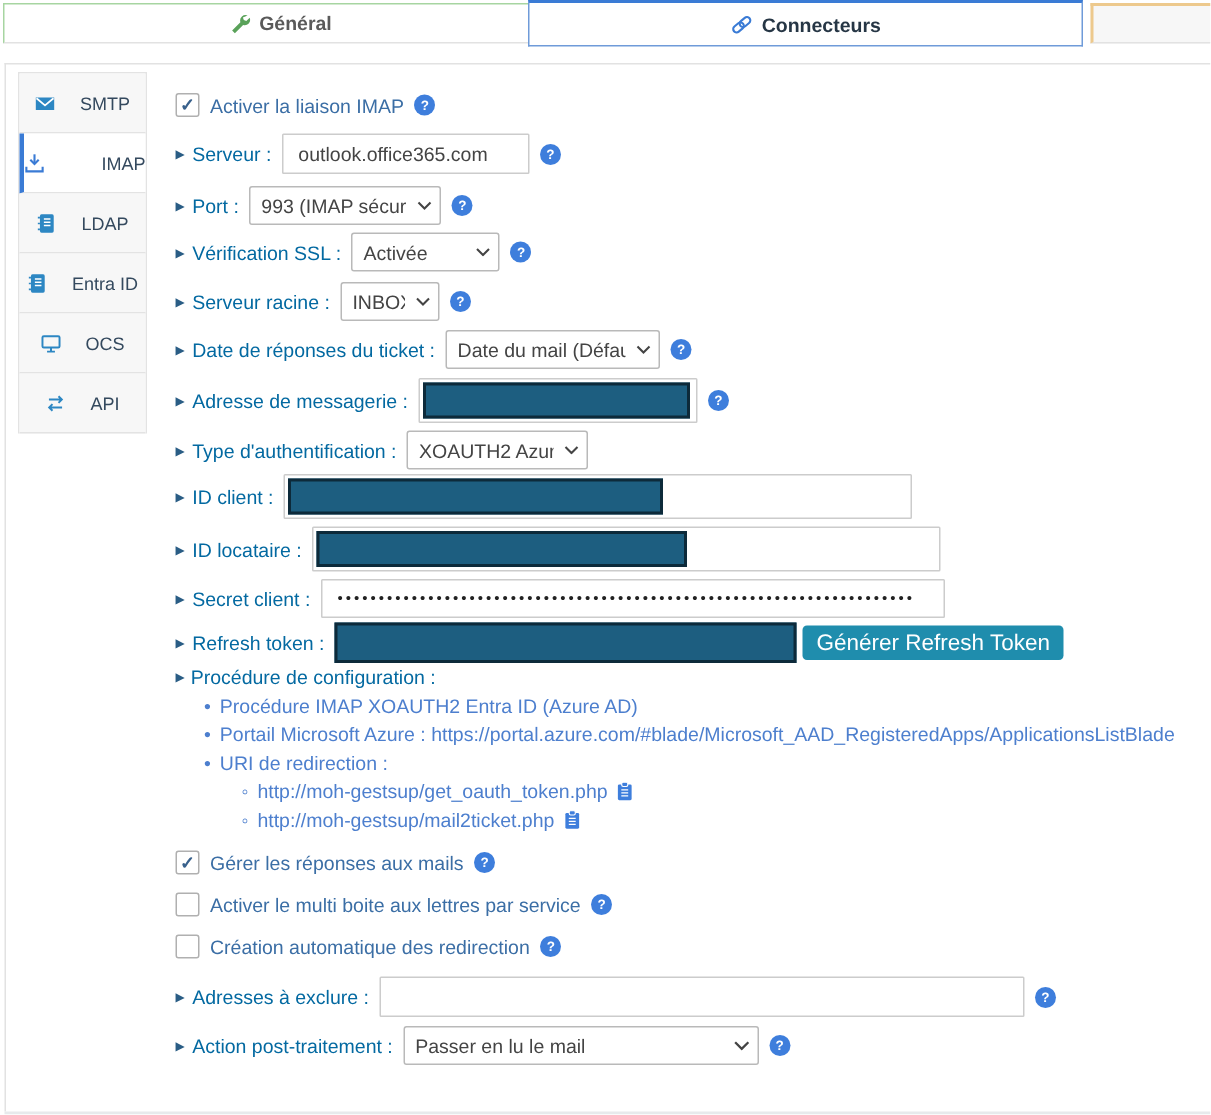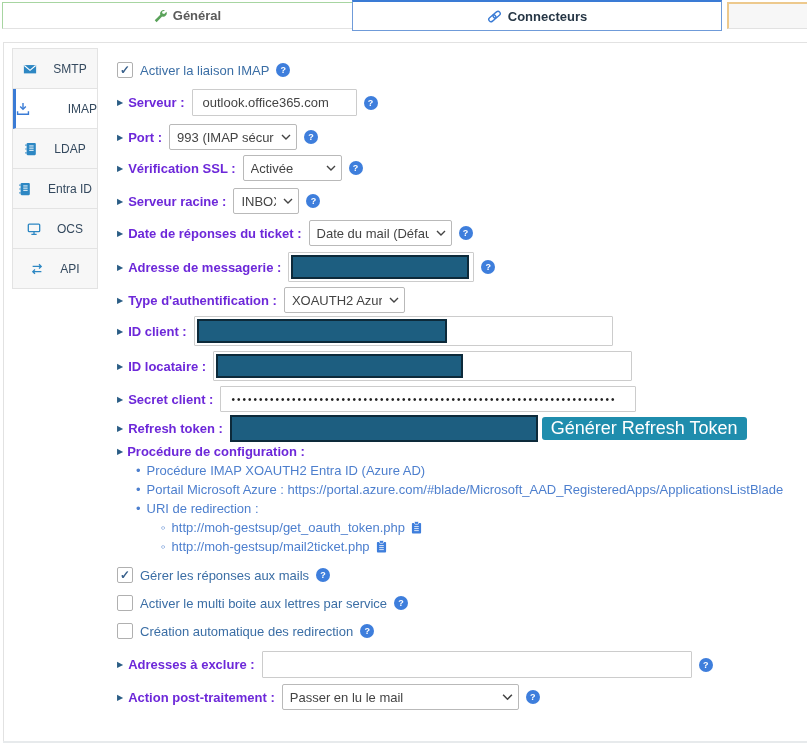--- a/index.html
+++ b/index.html
@@ -26,21 +26,21 @@
   .sidebar { position: absolute; left: 12px; top: 48px; width: 86px;
          border: 1px solid #e3e3e3; border-bottom: none; }
   .side-item { height: 40px; display: flex; align-items: center; justify-content: center;
          gap: 16px; background: #f7f7f7; border-bottom: 1px solid #e3e3e3;
          font-size: 12px; color: #34495e; cursor: pointer; }
   .side-item.active { background: #fff; border-left: 3px solid #3a7bd5; justify-content: space-between; }
   .side-item svg { flex: none; }
 
   
   .row { position: absolute; left: 117px; display: flex; align-items: center; gap: 7px; }
-  .lbl { font-size: 13px; color: #6d28d9; white-space: nowrap; font-weight: bold; }
+  .lbl { font-size: 13px; color: #0369a1; white-space: nowrap; }
   .tri { font-size: 8px; color: #2a5d85; margin-right: -2px; }
   .help { width: 14px; height: 14px; border-radius: 50%; background: #3e7edc; color: #fff;
          font-size: 9px; font-weight: bold; display: inline-flex; align-items: center;
          justify-content: center; flex: none; cursor: pointer; }
 
   .inp { border: 1px solid #ccc; border-radius: 1px; height: 27px; background: #fff;
          font-size: 13px; color: #444; padding: 0 10px;
          font-family: "Liberation Sans", sans-serif; }
   .boxinp { border: 1px solid #ccc; border-radius: 1px; background: #fff;
          display: inline-flex; align-items: center; padding: 0 2px; }
@@ -59,21 +59,21 @@
          font-size: 12px; font-weight: bold; color: transparent; cursor: pointer; flex: none; }
   .cb.checked { color: #39618c; }
   .cblbl { font-size: 13px; color: #3b6ea5; }
 
   .proc-line { position: absolute; display: flex; align-items: center; gap: 6px;
          font-size: 13px; color: #4d7fce; white-space: nowrap; }
   .bullet { font-size: 13px; }
   .link { cursor: pointer; }
 
   .btn-teal { background: #1f8dad; color: #fff; border: none; border-radius: 3px;
-         font-size: 18px; height: 23px; padding: 0 9px; cursor: pointer;
+         font-size: 15px; height: 23px; padding: 0 9px; cursor: pointer;
          font-family: "Liberation Sans", sans-serif; }
   .btn-green { position: absolute; left: 117px; top: 748px; height: 24px;
          background: #449d44; border: 1px solid #398439; border-radius: 3px; color: #fff;
          font-size: 12.5px; display: inline-flex; align-items: center; gap: 6px;
          padding: 0 10px; cursor: pointer; font-family: "Liberation Sans", sans-serif; }
 
   .dots { letter-spacing: 2px; font-size: 10px; color: #222; overflow: hidden; white-space: nowrap; }
 </style>
 </head>
 <body>

